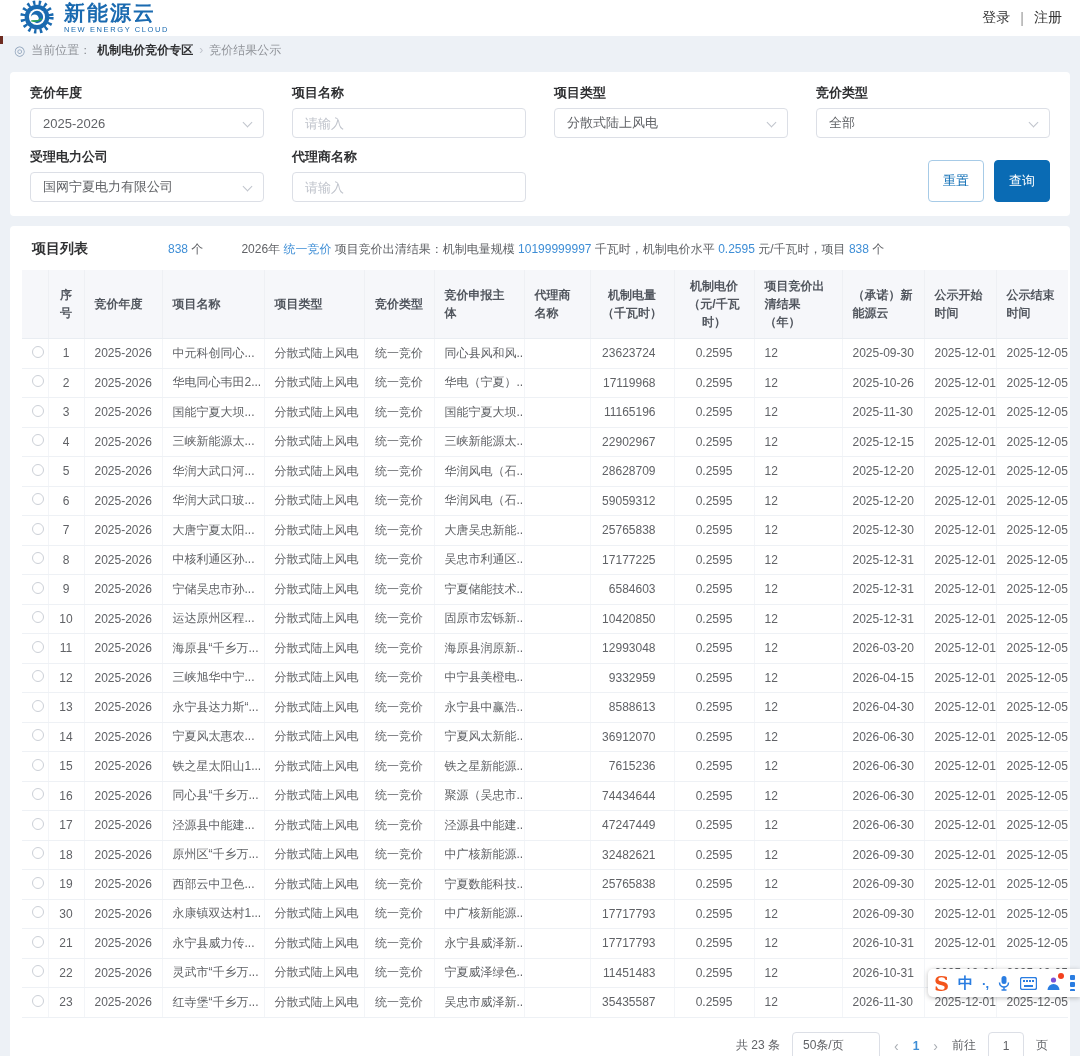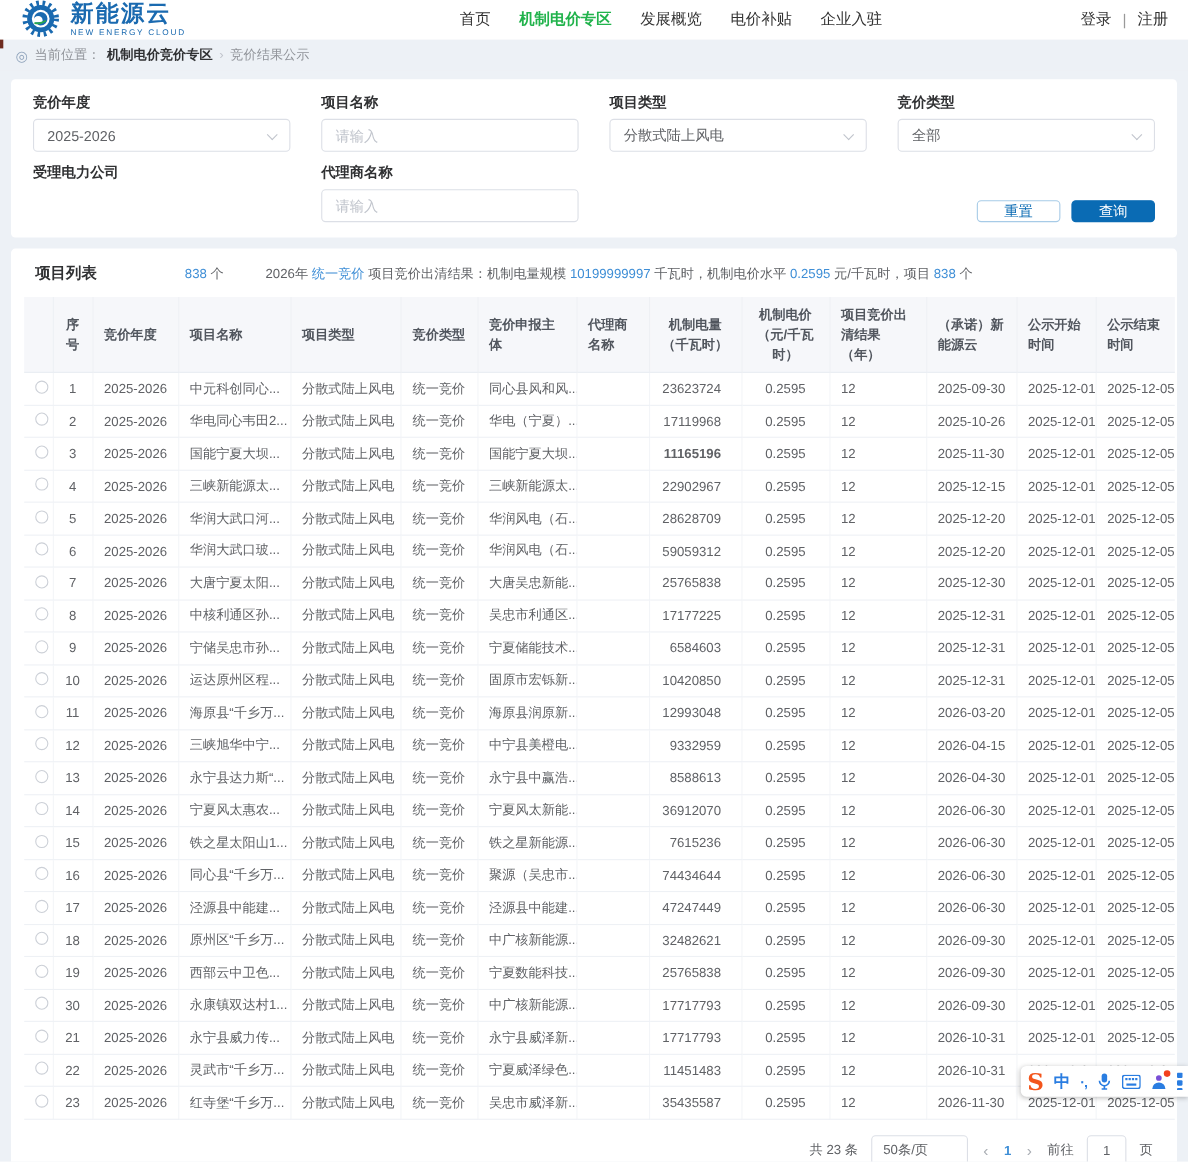--- a/index.html
+++ b/index.html
@@ -27,21 +27,21 @@
   .crumb-sep{ color:#c0c4cc; }
   
   .filter-card{ margin:8px 10px 10px; background:#fff; border-radius:4px; padding:12px 20px 14px; }
   .filter-grid{ display:grid; grid-template-columns:repeat(4,1fr); column-gap:28px; row-gap:10px; }
   .field .flabel{ font-size:13px; font-weight:bold; color:#303133; margin-bottom:6px; }
   .control{ height:30px; border:1px solid #dcdfe6; border-radius:4px; display:flex; align-items:center; padding:0 12px; font-size:13px; color:#606266; background:#fff; position:relative; }
   .control input{ border:none; outline:none; width:100%; font-size:13px; color:#606266; font-family:inherit; }
   .control input::placeholder{ color:#c0c4cc; }
   .chev{ position:absolute; right:12px; top:10px; width:7px; height:7px; border-right:1.3px solid #c0c4cc; border-bottom:1.3px solid #c0c4cc; transform:rotate(45deg); }
   .filter-actions{ display:flex; align-items:flex-end; justify-content:flex-end; gap:10px; grid-column:4; }
-  .btn{ height:20px; min-width:56px; border-radius:4px; font-size:13px; display:flex; align-items:center; justify-content:center; cursor:pointer; padding:0 24px; }
+  .btn{ height:42px; min-width:56px; border-radius:4px; font-size:13px; display:flex; align-items:center; justify-content:center; cursor:pointer; padding:0 14px; }
   .btn-reset{ background:#fff; border:1px solid #a7cbe7; color:#0a6bb4; }
   .btn-search{ background:#0a6bb4; border:1px solid #0a6bb4; color:#fff; }
   
   .main-card{ margin:0 10px 8px; background:#fff; border-radius:4px; padding:12px 12px 14px; min-height:830px; }
   .list-header{ display:flex; align-items:center; padding:2px 10px 0; }
   .list-title{ font-size:14px; font-weight:bold; color:#303133; }
   .list-count{ margin-left:80px; color:#606266; }
   .hl{ color:#3e8ed6; }
   .summary{ margin-left:38px; color:#606266; }
   
@@ -82,27 +82,20 @@
         <circle cx="20" cy="20" r="8.5" fill="#fff"></circle>
         <path d="M13.5 20 a6.5 6.5 0 1 1 6.5 6.5 a5 5 0 0 1 -4.5 -3 h6 a4 4 0 0 0 -8 -3.5z" fill="#1a6ab0"></path>
         <path d="M14 24 q5 1.5 11 -2" stroke="#2aa84e" stroke-width="1.6" fill="none"></path>
       </svg>
     </span>
     <span class="logo-text">
       <div class="cn">新能源云</div>
       <div class="en">NEW ENERGY CLOUD</div>
     </span>
   </div>
-  <nav class="main-nav" id="main-nav">
-      <span class="nav-item">首页</span>
-      <span class="nav-item active">机制电价专区</span>
-      <span class="nav-item">发展概览</span>
-      <span class="nav-item">电价补贴</span>
-      <span class="nav-item">企业入驻</span>
-    </nav>
   <div class="auth">
     <span>登录</span>
     <span class="divider">|</span>
     <span>注册</span>
   </div>
 </header>
 
 <div class="breadcrumb">
   <span class="crumb-icon">◎</span>
   <span>当前位置：</span>
@@ -135,20 +128,24 @@
       </div>
       <div class="field">
         <div class="flabel">竞价类型</div>
         <div class="control">
           <span>全部</span>
           <span class="chev"></span>
         </div>
       </div>
       <div class="field">
         <div class="flabel">受理电力公司</div>
+        <div class="control">
+          <span>国网宁夏电力有限公司</span>
+          <span class="chev"></span>
+        </div>
       </div>
       <div class="field">
         <div class="flabel">代理商名称</div>
         <div class="control">
           <input placeholder="请输入" style="">
         </div>
       </div>
       <div class="filter-actions">
         <div class="btn btn-reset">重置</div>
         <div class="btn btn-search">查询</div>
@@ -233,21 +230,21 @@
         </tr>
         <tr>
           <td class="al-c"><span class="radio-dot"></span></td>
           <td class="al-c">3</td>
           <td class="al-l">2025-2026</td>
           <td class="al-l">国能宁夏大坝...</td>
           <td class="al-l">分散式陆上风电</td>
           <td class="al-c">统一竞价</td>
           <td class="al-l">国能宁夏大坝...</td>
           <td class="al-l"></td>
-          <td class="al-r" style="padding-right: 18px; font-weight: bold;">11165196</td>
+          <td class="al-r" style="padding-right: 18px;">11165196</td>
           <td class="al-c">0.2595</td>
           <td class="al-l">12</td>
           <td class="al-l">2025-11-30</td>
           <td class="al-l">2025-12-01</td>
           <td class="al-l">2025-12-05</td>
         </tr>
         <tr>
           <td class="al-c"><span class="radio-dot"></span></td>
           <td class="al-c">4</td>
           <td class="al-l">2025-2026</td>

